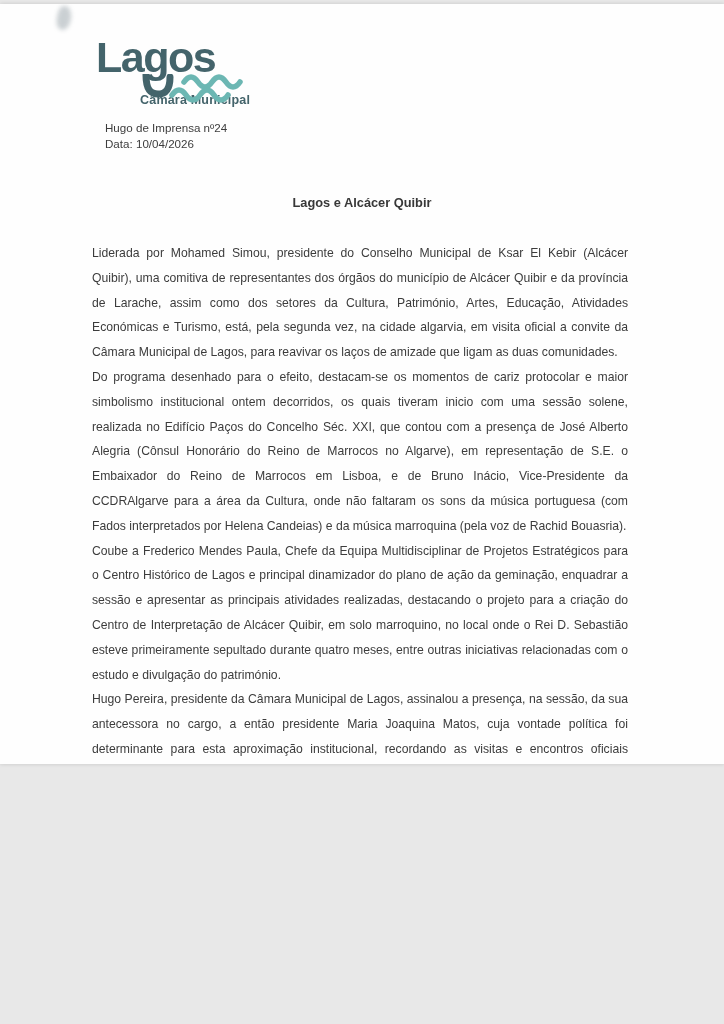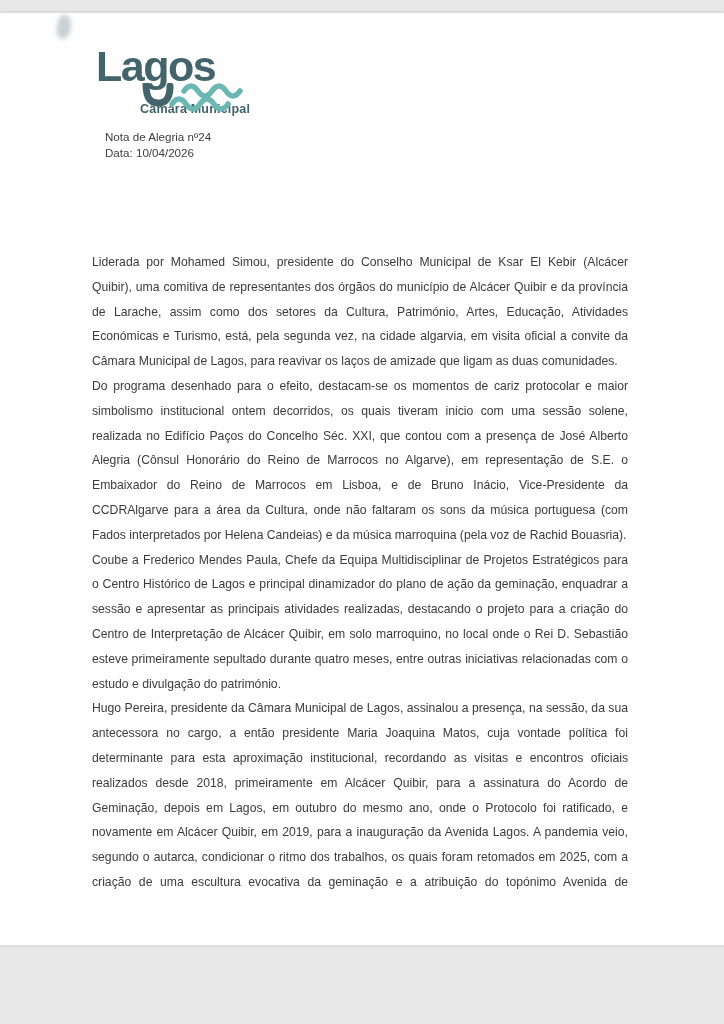--- a/index.html
+++ b/index.html
@@ -1,19 +1,19 @@
 <!DOCTYPE html>
 <html><head>
 <meta charset="utf-8">
 <style>
   html,body{margin:0;padding:0;background:#e8e8e8;}
   .page{
     position:relative;
-    width:724px;height:932px;
-    margin:13px auto;
+    width:724px;height:760px;
+    margin:4px auto;
     background:#fefefe;
     font-family:"Liberation Sans", sans-serif;
     color:#3c3c3c;
     overflow:hidden;
     box-shadow:0 0 4px rgba(0,0,0,.15);
   }
   
   .scan-smudge{
     position:absolute;left:57px;top:2px;width:14px;height:24px;
     background:#8d99a0;opacity:.45;filter:blur(2px);
@@ -69,25 +69,26 @@
     <div class="logo-word">Lagos</div>
     <svg class="logo-waves" width="132" height="30" viewBox="0 0 132 30">
       <path d="M34,1 C34,15 38,20 46,20 C54,20 58,15 58,3" fill="none" stroke="#44646b" stroke-width="7" stroke-linecap="round"></path>
       <path d="M72,8 q7,-10 14,0 q7,10 14,0 q7,-10 14,0 q7,10 14,0" fill="none" stroke="#6cb7b3" stroke-width="5.5" stroke-linecap="round"></path>
       <path d="M60,21 q7,-10 14,0 q7,10 14,0 q7,-10 14,0 q7,10 14,0" fill="none" stroke="#6cb7b3" stroke-width="5.5" stroke-linecap="round"></path>
     </svg>
     <div class="logo-sub">Câmara Municipal</div>
   </div>
 
   <div class="meta">
-    <div>Nota de Alegria nº24</div>
+    <div>Hugo de Imprensa nº24</div>
     <div>Data: 10/04/2026</div>
   </div>
 
   <div class="doc-title">
+    <div>Lagos e Alcácer Quibir</div>
   </div>
 
   <div class="doc-body">
       <p class="para"><span>Liderada por Mohamed Simou, presidente do Conselho Municipal de Ksar El Kebir (Alcácer Quibir), uma comitiva de representantes dos órgãos do município de Alcácer Quibir e da província de Larache, assim como dos setores da Cultura, Património, Artes, Educação, Atividades Económicas e Turismo, está, pela segunda vez, na cidade algarvia, em visita oficial a convite da Câmara Municipal de Lagos, para reavivar os laços de amizade que ligam as duas comunidades.</span></p>
       <p class="para"><span>Do programa desenhado para o efeito, destacam-se os momentos de cariz protocolar e maior simbolismo institucional ontem decorridos, os quais tiveram inicio com uma sessão solene, realizada no Edifício Paços do Concelho Séc. XXI, que contou com a presença de José Alberto Alegria (Cônsul Honorário do Reino de Marrocos no Algarve), em representação de S.E. o Embaixador do Reino de Marrocos em Lisboa, e de Bruno Inácio, Vice-Presidente da CCDRAlgarve para a área da Cultura, onde não faltaram os sons da música portuguesa (com Fados interpretados por Helena Candeias) e da música marroquina (pela voz de Rachid Bouasria).</span></p>
       <p class="para"><span>Coube a </span><span class="b">Frederico Mendes Paula</span><span>, Chefe da Equipa Multidisciplinar de Projetos Estratégicos para o Centro Histórico de Lagos e principal dinamizador do plano de ação da geminação, enquadrar a sessão e apresentar as principais atividades realizadas, destacando o projeto para a criação do Centro de Interpretação de Alcácer Quibir, em solo marroquino, no local onde o Rei D. Sebastião esteve primeiramente sepultado durante quatro meses, entre outras iniciativas relacionadas com o estudo e divulgação do património.</span></p>
       <p class="para jlast"><span class="b">Hugo Pereira</span><span>, presidente da Câmara Municipal de Lagos, assinalou a presença, na sessão, da sua antecessora no cargo, a então presidente Maria Joaquina Matos, cuja vontade política foi determinante para esta aproximação institucional, recordando as visitas e encontros oficiais realizados desde 2018, primeiramente em Alcácer Quibir, para a assinatura do Acordo de Geminação, depois em Lagos, em outubro do mesmo ano, onde o Protocolo foi ratificado, e novamente em Alcácer Quibir, em 2019, para a inauguração da Avenida Lagos. A pandemia veio, segundo o autarca, condicionar o ritmo dos trabalhos, os quais foram retomados em 2025, com a criação de uma escultura evocativa da geminação e a atribuição do topónimo Avenida de</span></p>
     </div>
 
   <div class="footer">

